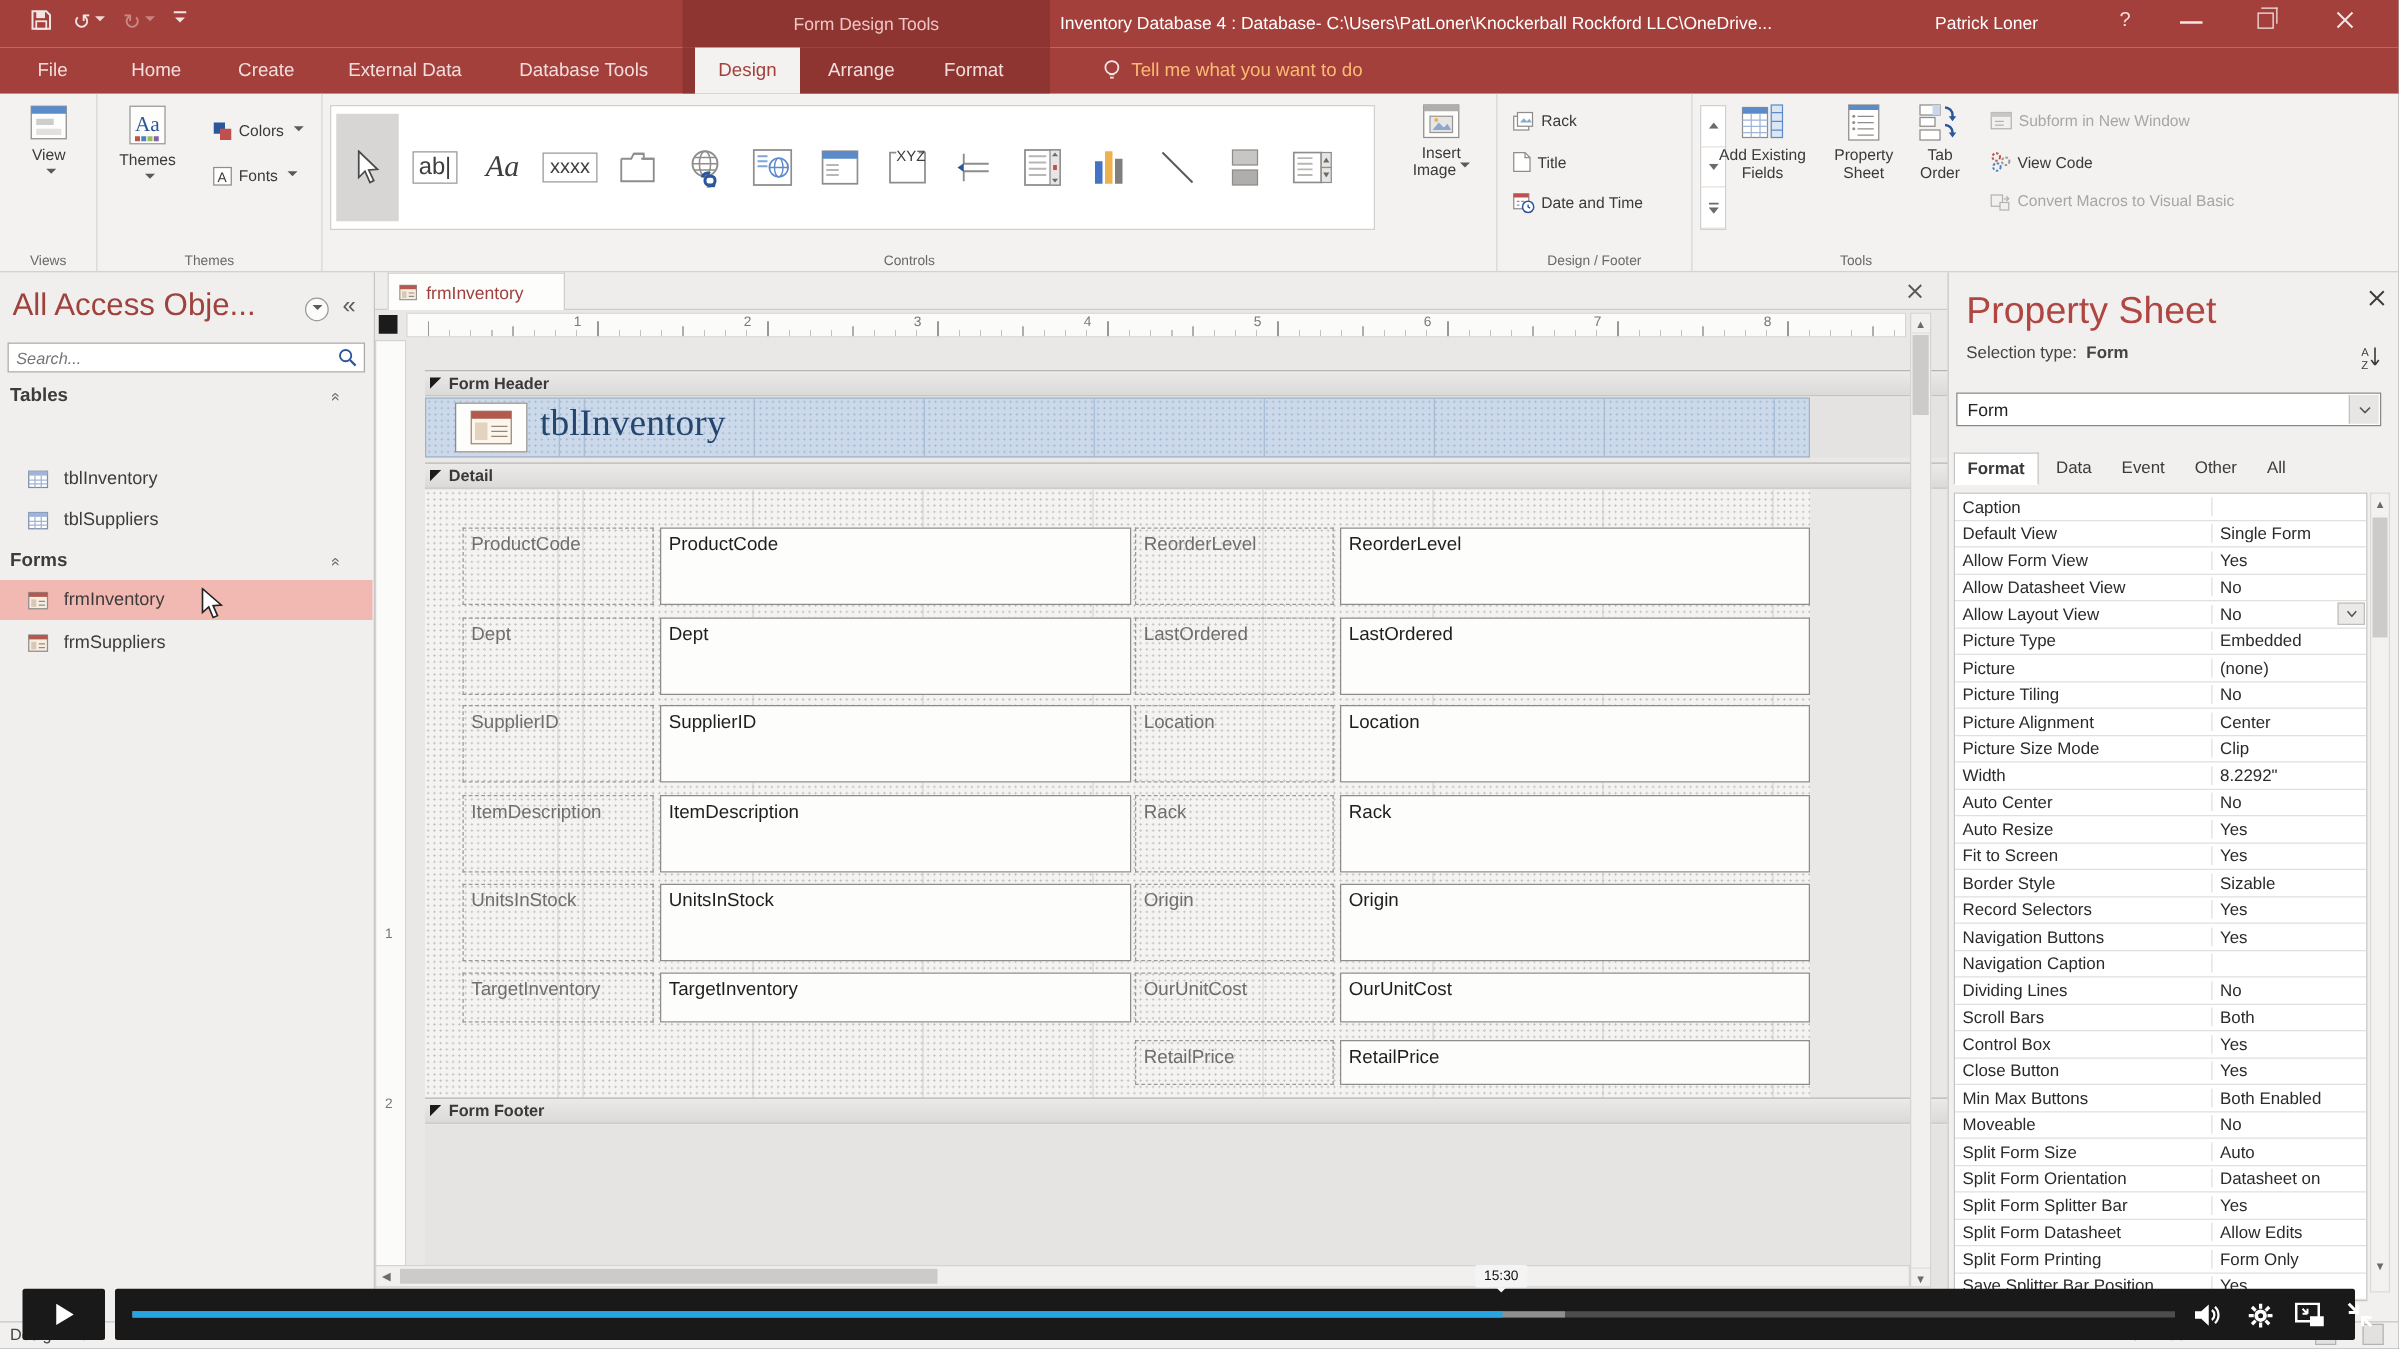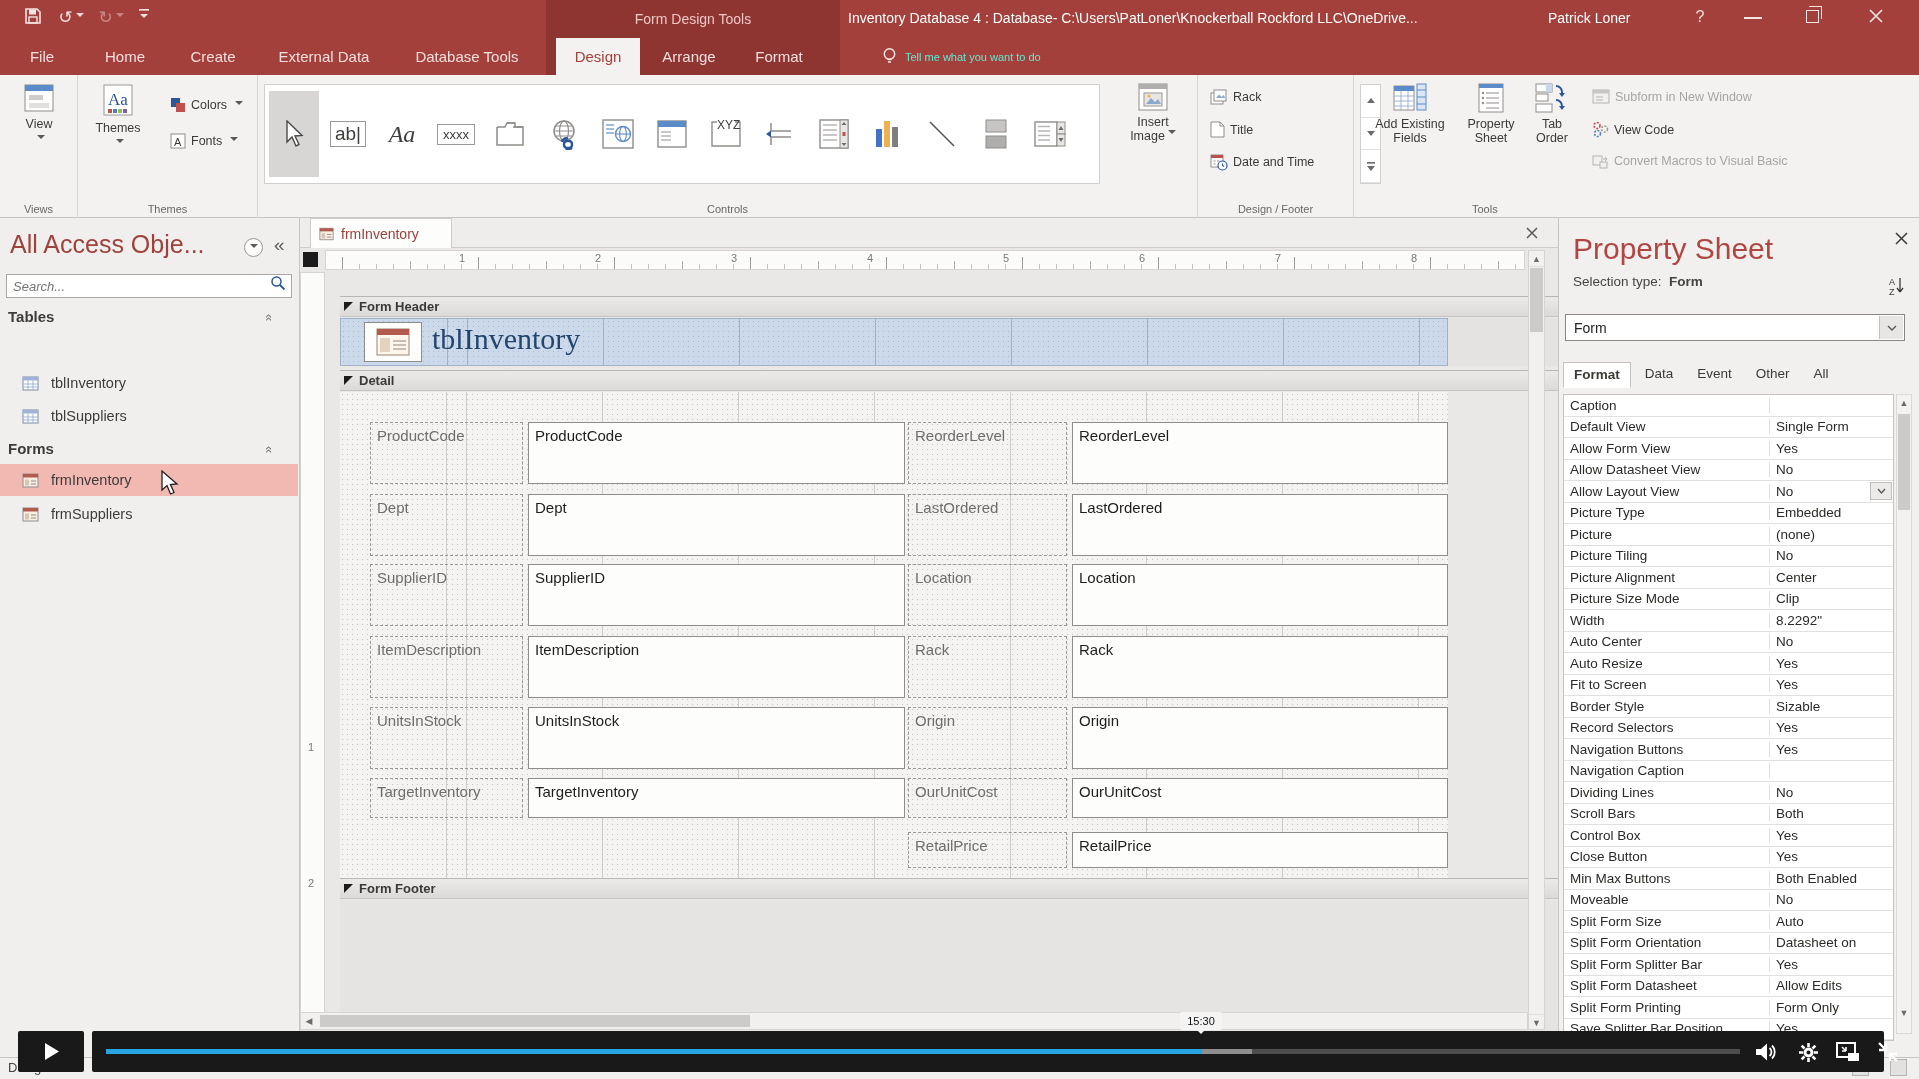--- a/index.html
+++ b/index.html
@@ -22,42 +22,42 @@
   #minbtn{left:1744px;top:17px;width:18px;height:2px;background:#f4e6e6}
   #restorebtn{left:1806px;top:10px;width:13px;height:13px;border:1.5px solid #f4e6e6}
   #restorebtn:before{content:"";position:absolute;left:2px;top:-5px;width:12px;height:12px;border:1.5px solid #f4e6e6;border-bottom:none;border-left:none}
   #closebtn{left:1868px;top:8px;width:22px;height:22px}
 
   
   #menurow{left:0;top:38px;width:1919px;height:37px;background:#a4403b}
   #ctxtabsbg{left:546px;top:0;width:294px;height:37px;background:#8e3431}
   .mtab{top:0;height:37px;display:flex;align-items:center;justify-content:center;color:#f3dedd;font-size:15px}
   .mtab.active{background:#f3f2f1;color:#a4403b}
-  #tellme{left:882px;top:0;height:37px;display:flex;align-items:center;gap:8px;color:#5eead4;font-size:11px}
+  #tellme{left:882px;top:0;height:37px;display:flex;align-items:center;gap:8px;color:#fdba74;font-size:15px}
 
   
   #ribbon{left:0;top:75px;width:1919px;height:143px;background:#f3f2f1;border-bottom:1px solid #c8c6c4}
   .rgroup{top:0;height:143px;border-right:1px solid #d8d6d4}
   .rglabel{position:absolute;bottom:3px;left:0;right:0;text-align:center;font-size:11px;color:#6a6866}
   .bigbtn{position:absolute;top:8px;width:64px;display:flex;flex-direction:column;align-items:center;gap:4px;font-size:12.5px;color:#3b3a39;text-align:center}
   .smallbtn{position:absolute;display:flex;align-items:center;gap:5px;font-size:12.5px;color:#3b3a39;white-space:nowrap}
   .smallbtn.dis{color:#a8a6a4}
   #gallery{left:264px;top:9px;width:836px;height:100px;background:#fff;border:1px solid #d2d0ce;display:flex;align-items:center;gap:4px;padding:0 4px}
   .gcell{width:50px;height:86px;display:flex;align-items:center;justify-content:center;flex:0 0 auto}
   .gcell.sel{background:#d8d6d4}
   .gtxt{font-size:19px;color:#3f3e3d}
   #galscroll{left:1102px;top:9px;width:21px;height:100px;border:1px solid #d2d0ce;background:#fff;display:flex;flex-direction:column}
   #galscroll div{flex:1;border-bottom:1px solid #e3e1df;display:flex;align-items:center;justify-content:center}
 
   
   #navpane{left:0;top:218px;width:300px;height:839px;background:#f0efee;border-right:1px solid #c8c6c4}
   #navtitle{left:10px;top:12px;font-size:25px;color:#9e423d;white-space:nowrap}
   #navmenu{left:244px;top:20px;width:19px;height:19px;border:1px solid #9a9897;border-radius:50%;background:#fbfbfa;display:flex;align-items:center;justify-content:center}
   #navcollapse{left:274px;top:16px;font-size:19px;color:#5c5b5a}
-  #navsearch{left:6px;top:56px;width:286px;height:24px;background:#fff;border:1px solid #aaa8a6;display:flex;}
+  #navsearch{left:6px;top:56px;width:286px;height:24px;background:#fff;border:1px solid #aaa8a6;display:flex;align-items:center}
   #navsearch input{flex:1;border:none;outline:none;font-style:italic;font-size:13px;color:#8a8886;padding:0 6px;background:transparent;font-family:"Liberation Sans",sans-serif}
   .navsec{left:8px;font-size:15px;font-weight:bold;color:#3d3c3b}
   .secchev{position:absolute;right:26px;font-size:13px;color:#6e6c6a;transform:rotate(90deg)}
   .navitem{left:0;width:298px;height:32px;display:flex;align-items:center;gap:12px;padding-left:22px;font-size:14.5px;color:#3d3c3b}
   .navitem.sel{background:#f2b8b2}
 
   
   #docarea{left:300px;top:218px;width:1258px;height:839px;background:#e9e8e7}
   #doctabbar{left:0;top:0;width:1258px;height:30px;background:#efedec;border-bottom:1px solid #cfcdcb}
   #doctab{left:10px;top:0;width:142px;height:30px;background:#fdfdfc;border:1px solid #cfcdcb;border-bottom:none;
@@ -254,21 +254,21 @@
               <path d="M4 1 L4 22 L9 17 L13 26 L16 24.5 L12 16 L19 15.5 Z" fill="#fff" stroke="#4a4a4a" stroke-width="1.4"></path>
             </svg>
         </div>
         <div class="gcell">
             <span class="gtxt" style="border:1px solid #9a9896;padding:1px 4px">ab|</span>
           </div>
         <div class="gcell">
             <span class="gtxt" style="font-style:italic;font-family:'Liberation Serif',serif;font-size:24px">Aa</span>
           </div>
         <div class="gcell">
-            <span style="font-size:13px;border:1px solid #9a9896;padding:2px 5px;color:#3f3e3d">xxxx</span>
+            <span style="font-size:16px;border:1px solid #9a9896;padding:2px 5px;color:#3f3e3d">xxxx</span>
           </div>
         <div class="gcell">
           <svg width="30" height="30" viewBox="0 0 30 30">
               <path d="M2 8 h8 l2-4 h8 M2 8 v18 h26 v-18 h-10" fill="none" stroke="#8f8d8b" stroke-width="1.5"></path>
               <path d="M12 4 h8 v4 h8" fill="none" stroke="#8f8d8b" stroke-width="1.5"></path>
             </svg>
         </div>
         <div class="gcell">
           <svg width="32" height="32" viewBox="0 0 32 32">
               <circle cx="16" cy="13" r="10" fill="none" stroke="#8f8d8b" stroke-width="1.5"></circle>

